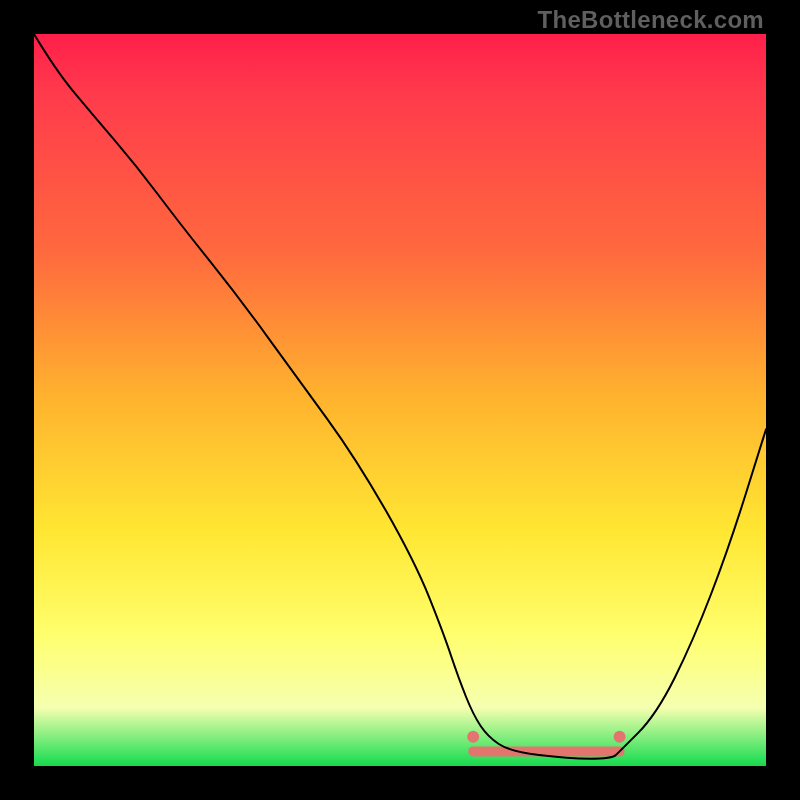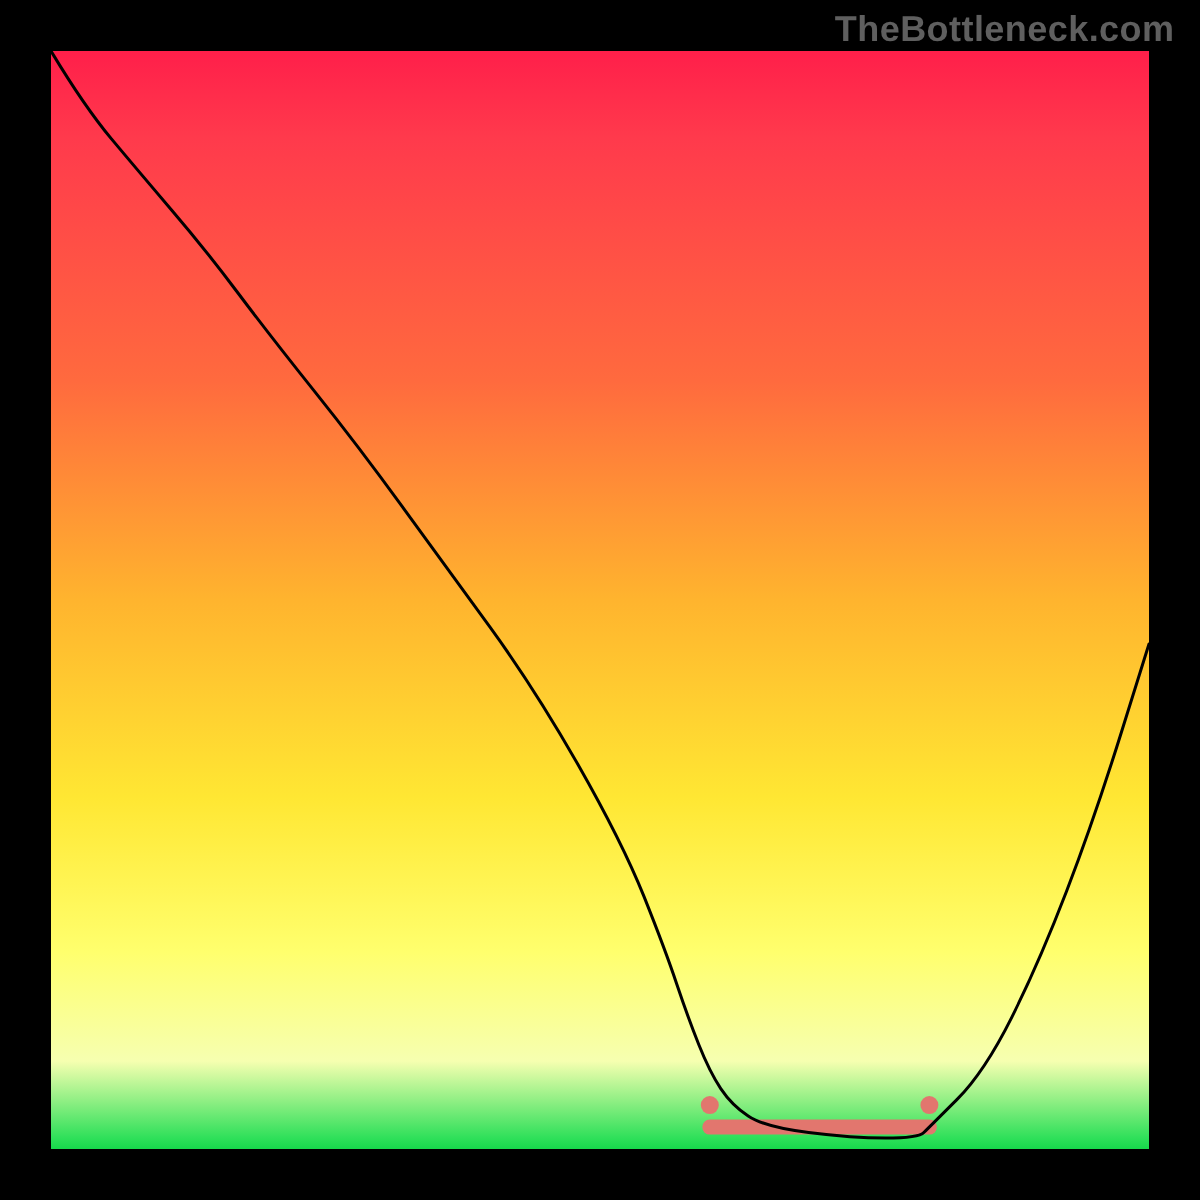--- a/index.html
+++ b/index.html
@@ -30,21 +30,21 @@
       #ffe733 68%,
       #ffff6d 82%,
       #f6ffb0 92%,
       #2fe05a 99%,
       #17d84b 100%
     );
   }
   .watermark {
     position: absolute;
     top: 6px;
-    right: 17px;
+    right: 36px;
     font-family: Arial, Helvetica, sans-serif;
     font-size: 24px;
     font-weight: 600;
     color: #5f5f5f;
     letter-spacing: 0.3px;
   }
   svg.overlay {
     position: absolute;
     left: 0;
     top: 0;

